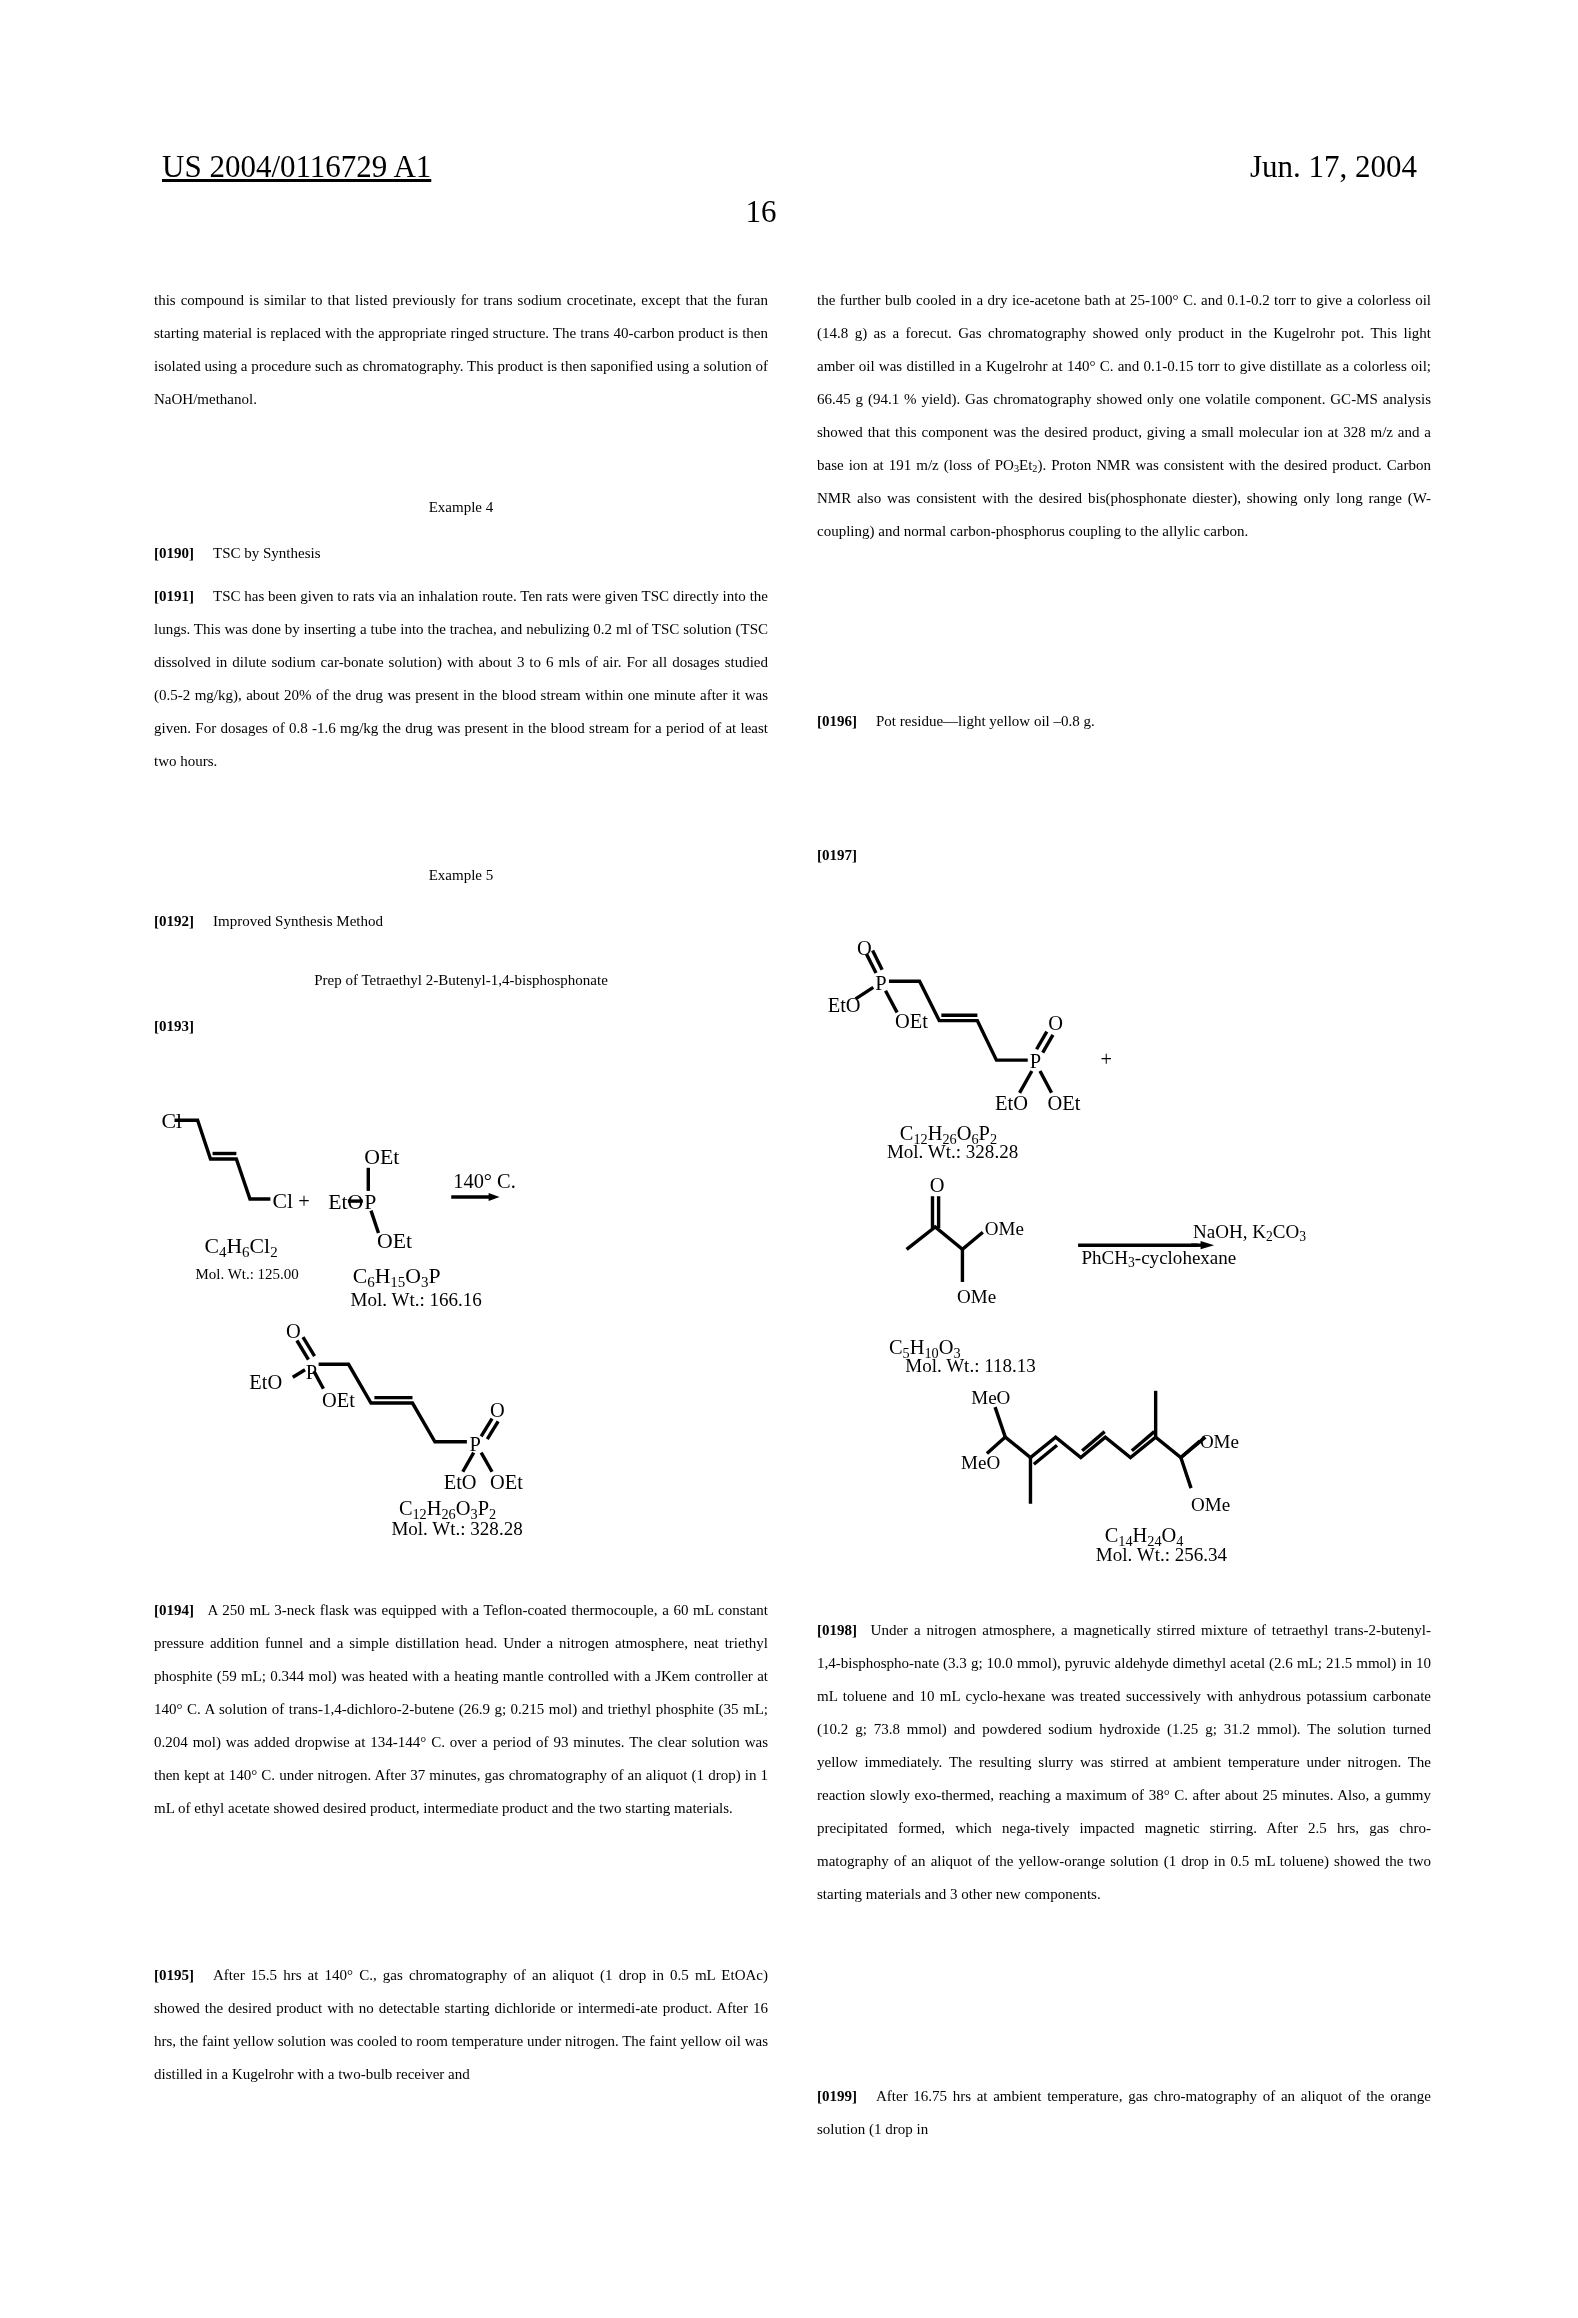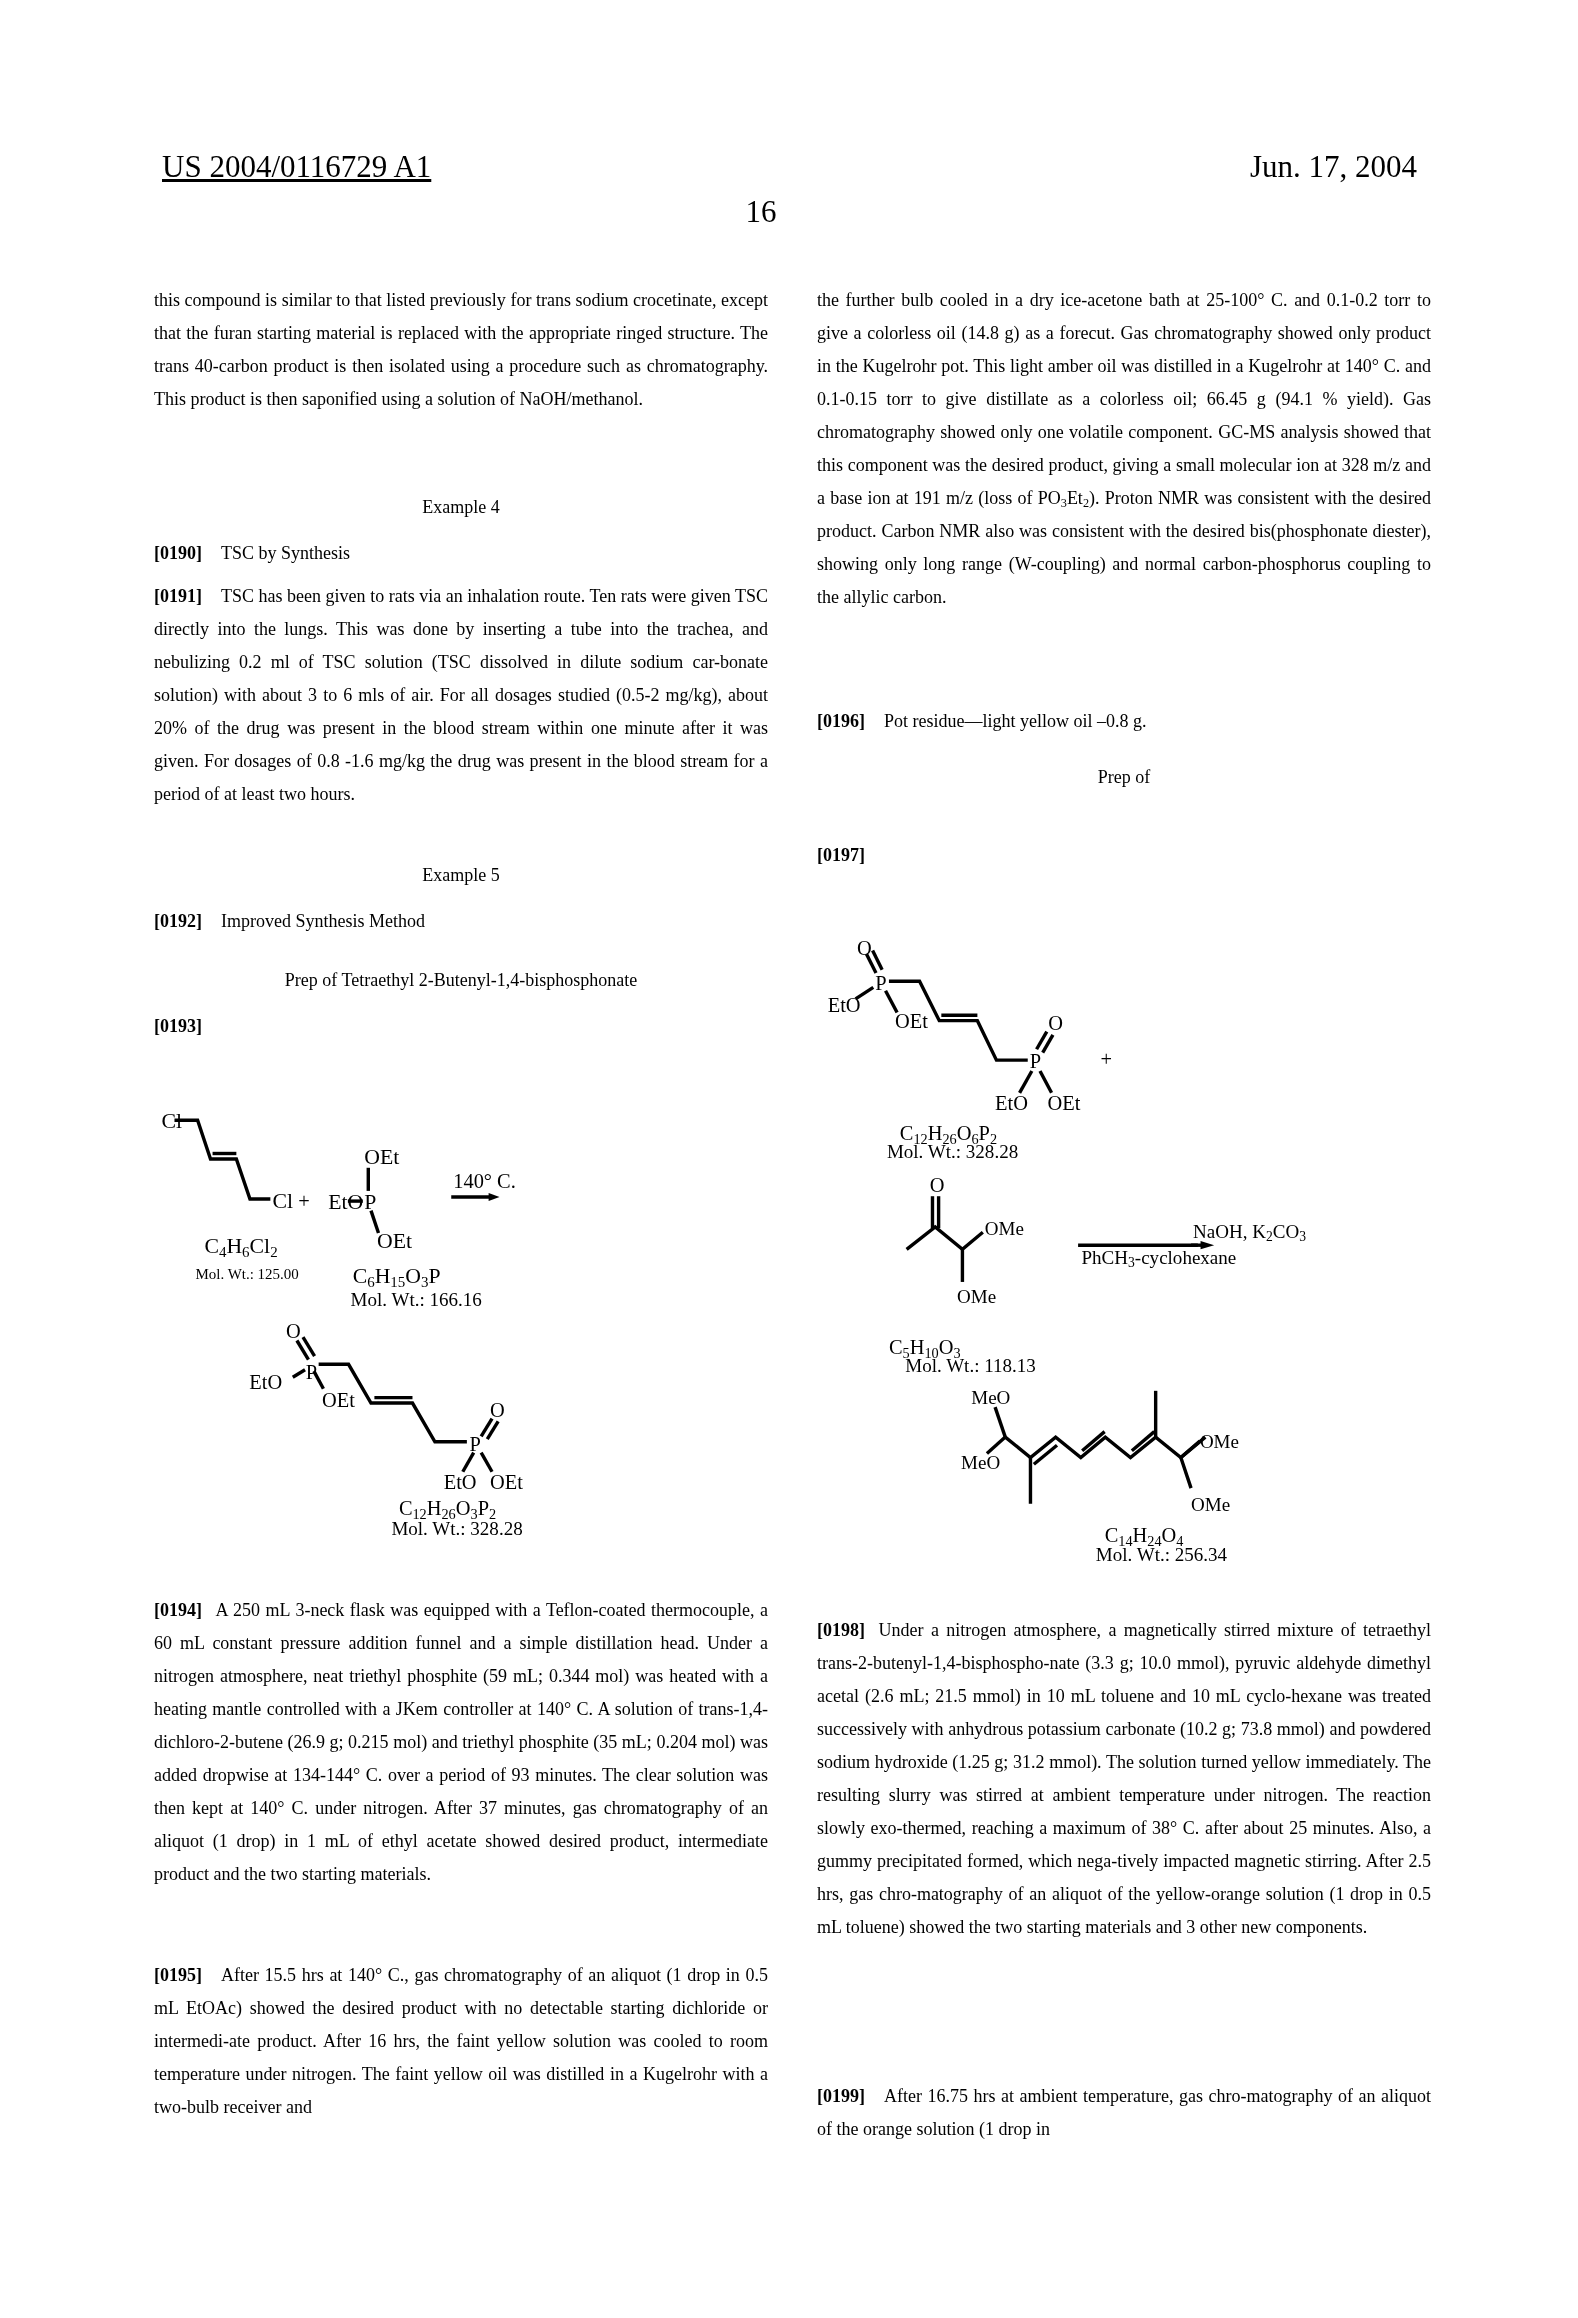--- a/index.html
+++ b/index.html
@@ -3,21 +3,21 @@
 <meta charset="utf-8">
 <style>
   html, body { margin:0; padding:0; background:#ffffff; }
   body { width:1578px; height:2319px; position:relative; overflow:hidden;
          font-family:"Liberation Serif", "DejaVu Serif", serif; color:#000; }
   .hdr { position:absolute; font-size:31px; line-height:1; }
   #hdr-left { left:162px; top:151px;text-decoration:underline; }
   #hdr-right { right:161px; top:151px; }
   #hdr-page { left:0; width:1522px; text-align:center; top:196px; }
 
-  .col { position:absolute; width:614px; font-size:18px; line-height:33px; }
+  .col { position:absolute; width:614px; font-size:15px; line-height:33px; }
   #col-left { left:154px; }
   #col-right { left:817px; }
 
   .para { text-align:justify; margin:0; }
   .pnum { font-weight:bold; }
   .gap { display:inline-block; width:19px; }
   .center { text-align:center; margin:0; }
   sub { font-size:0.68em; line-height:0; vertical-align:-0.22em; }
 
   svg text { font-family:"Liberation Serif", "DejaVu Serif", serif; fill:#000; }
@@ -117,21 +117,20 @@
   <p class="para"><span class="pnum">[0195]</span><span class="gap"></span><span>After 15.5 hrs at 140° C., gas chromatography of an aliquot (1 drop in 0.5 mL EtOAc) showed the desired product with no detectable starting dichloride or intermedi-ate product. After 16 hrs, the faint yellow solution was cooled to room temperature under nitrogen. The faint yellow oil was distilled in a Kugelrohr with a two-bulb receiver and</span></p>
 </div>
 
 <div id="col-right" class="col" style="top:284px;">
   <p class="para"><span>the further bulb cooled in a dry ice-acetone bath at 25-100° C. and 0.1-0.2 torr to give a colorless oil (14.8 g) as a forecut. Gas chromatography showed only product in the Kugelrohr pot. This light amber oil was distilled in a Kugelrohr at 140° C. and 0.1-0.15 torr to give distillate as a colorless oil; 66.45 g (94.1 % yield). Gas chromatography showed only one volatile component. GC-MS analysis showed that this component was the desired product, giving a small molecular ion at 328 m/z and a base ion at 191 m/z</span> <span>(loss of PO</span><sub>3</sub><span>Et</span><sub>2</sub><span>). Proton NMR was consistent with the desired product. Carbon NMR also was consistent with the desired bis(phosphonate diester), showing only long range (W-coupling) and normal carbon-phosphorus coupling to the allylic carbon.</span></p>
 </div>
 <div class="col" style="left:817px; top:705px;">
   <p class="para"><span class="pnum">[0196]</span><span class="gap"></span><span>Pot residue—light yellow oil –0.8 g.</span></p>
 </div>
 <div class="col" style="left:817px; top:761px;">
-  <p class="center">Prep of</p>
 </div>
 <div class="col" style="left:817px; top:839px;">
   <p class="para"><span class="pnum">[0197]</span></p>
 </div>
 
 <svg class="scheme" style="left:803px; top:905px;" width="640" height="660" viewBox="0 0 940 970">
 
   <g>
     <text x="79" y="73" font-size="30">O</text>
     <line class="bond" x1="93" y1="72" x2="107" y2="100" stroke-width="4"></line>

